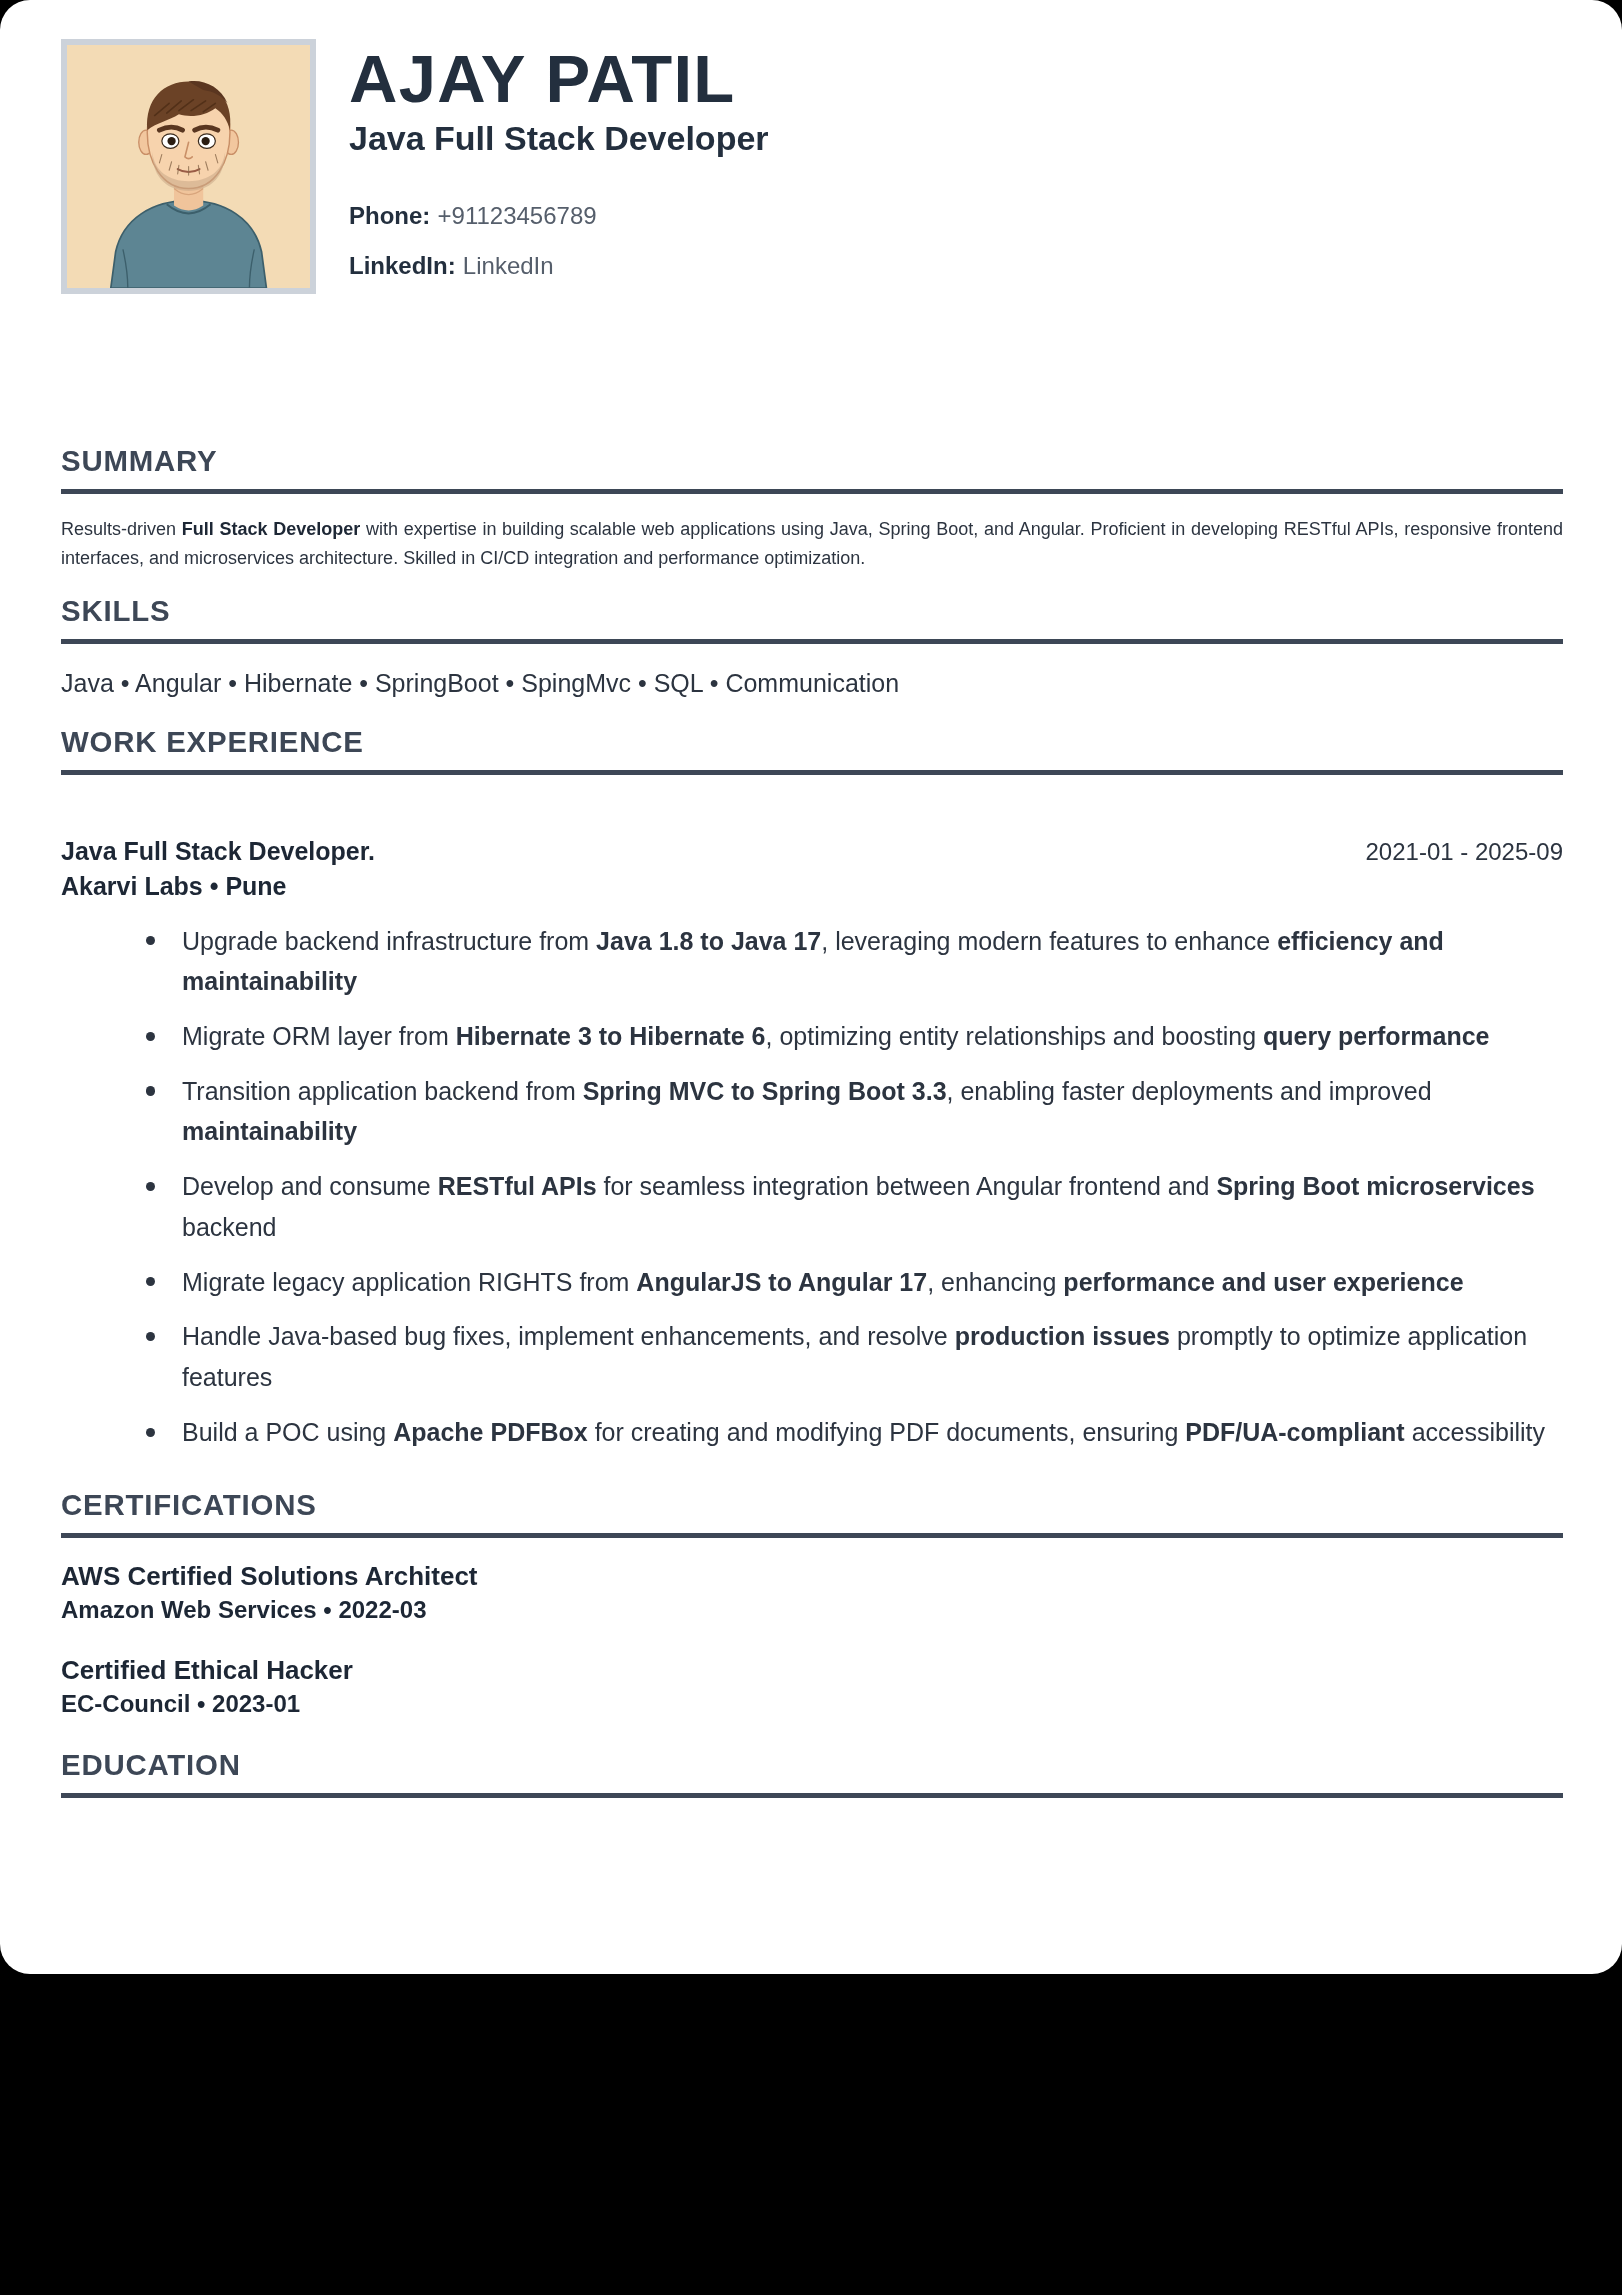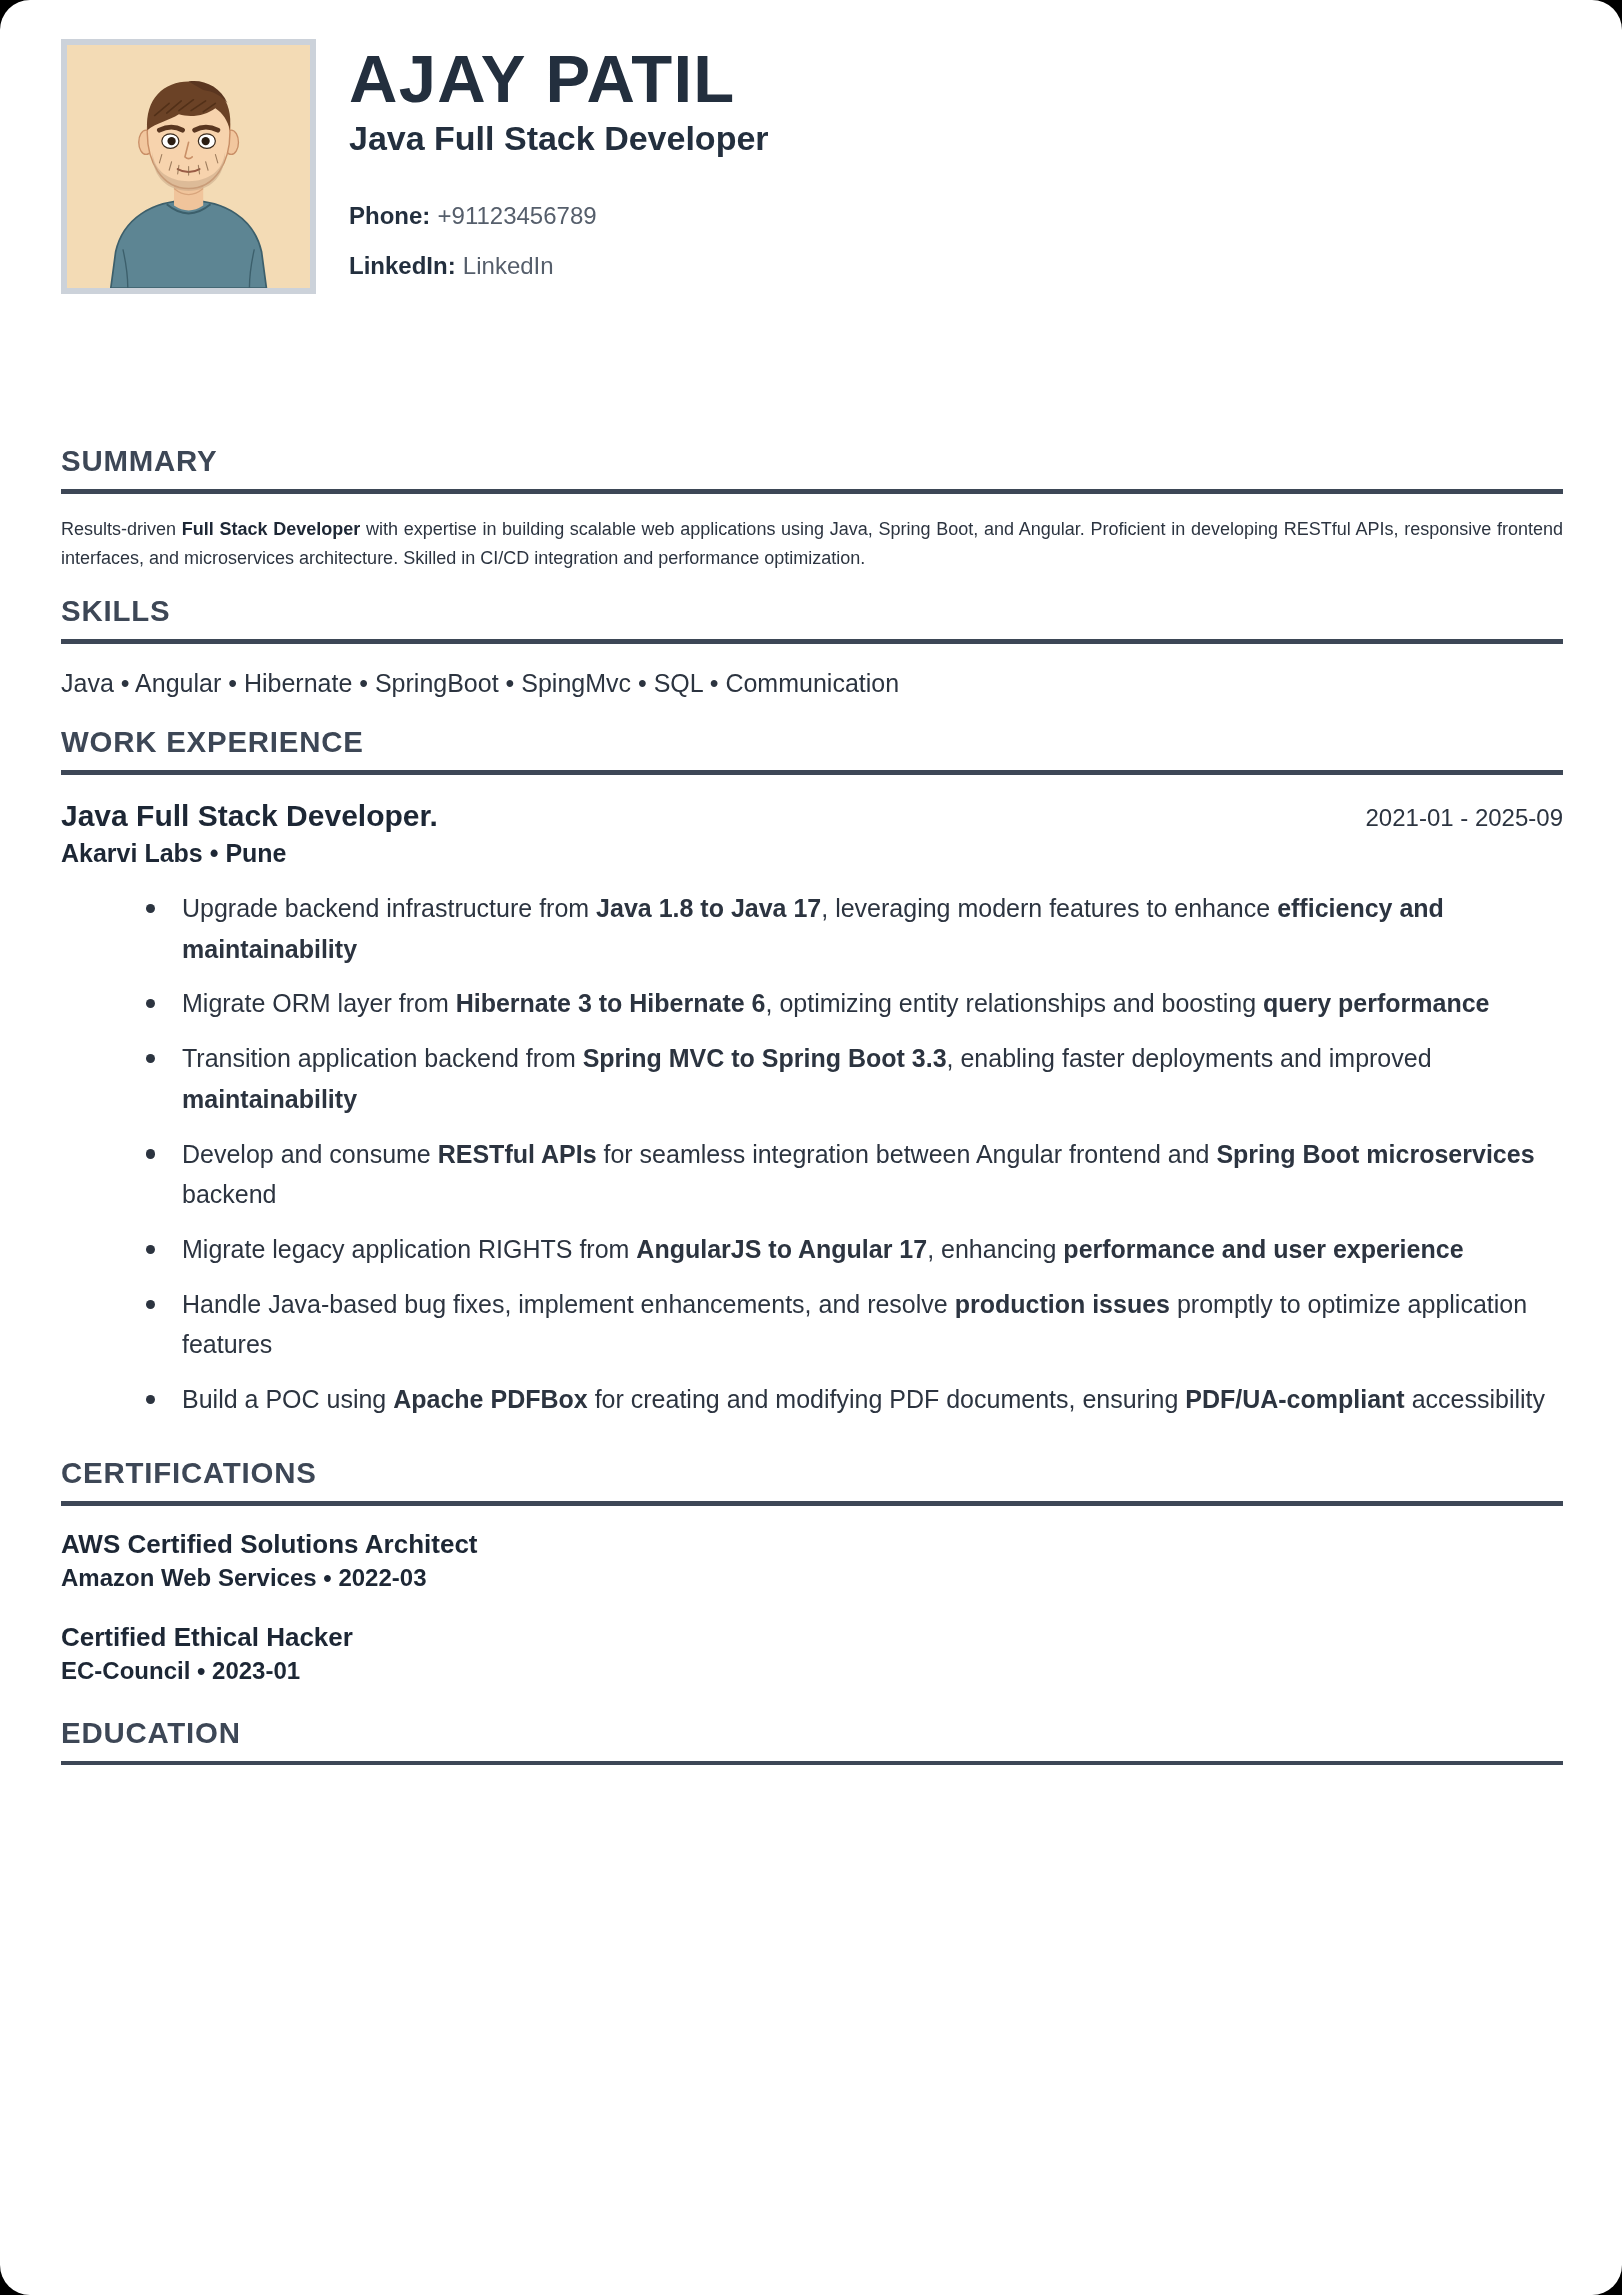--- a/index.html
+++ b/index.html
@@ -6,21 +6,21 @@
     margin: 0; padding: 0;
     background: #000;
   }
   body {
     width: 1622px; height: 2295px;
     font-family: "Liberation Sans", sans-serif;
     -webkit-font-smoothing: antialiased;
   }
   .page {
     position: relative;
-    width: 1622px; height: 2295px;
+    width: 1622px; height: 1974px;
     background: #ffffff;
     border-radius: 30px;
     box-sizing: border-box;
     overflow: hidden;
   }
   .inner {
     position: absolute;
     left: 61px; top: 0;
     width: 1502px;
   }
@@ -123,24 +123,25 @@
   }
 
   
   .exp-top {
     display: flex;
     justify-content: space-between;
     align-items: baseline;
     margin-bottom: 2.6px;
   }
   .exp-role {
-    font-size: 30px;
-    font-weight: 700;
-    color: #1d2735;
-    line-height: 1.3;
+    font-size: 25px;
+    font-weight: 700;
+    color: #1d2735;
+    line-height: 1.3;
+    margin-top: 39px;
   }
   .exp-dates {
     font-size: 24px;
     color: #2c3440;
     line-height: 1.3;
     white-space: nowrap;
   }
   .exp-company {
     font-size: 25px;
     font-weight: 700;

